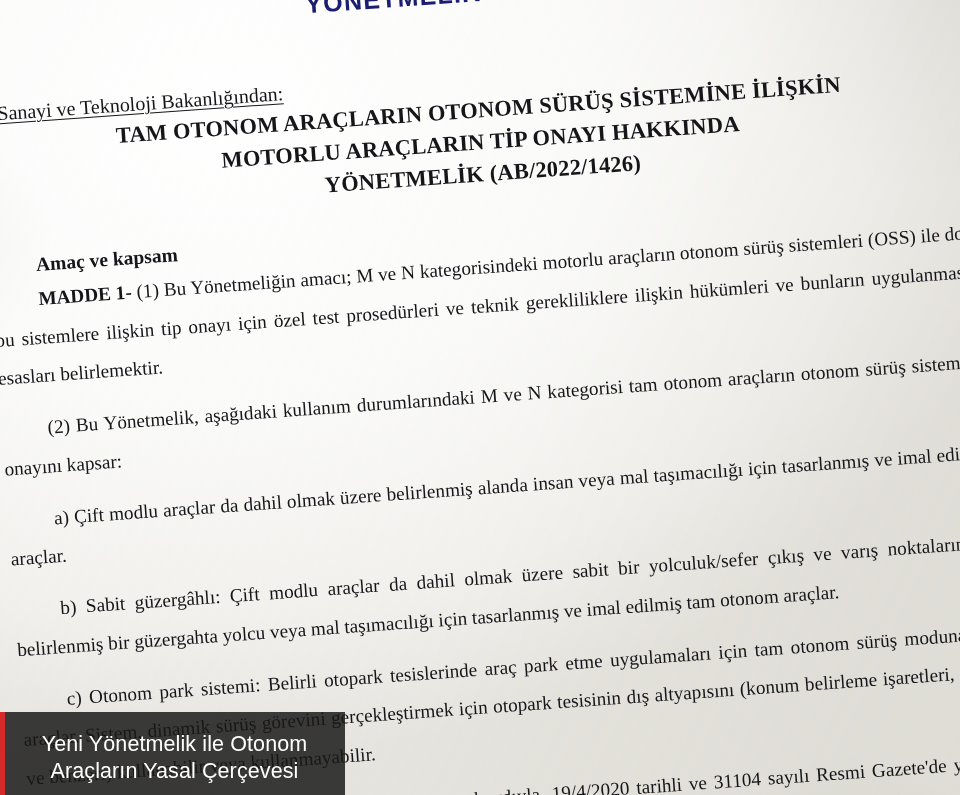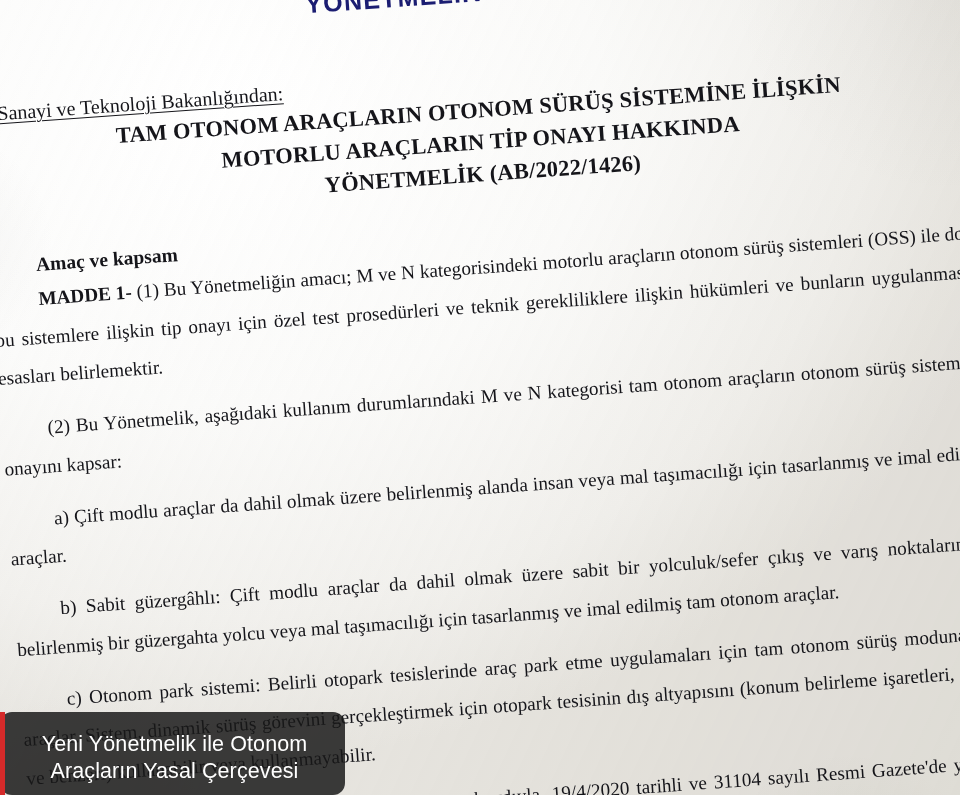--- a/index.html
+++ b/index.html
@@ -119,21 +119,20 @@
     position: absolute;
     left: 0;
     top: 712px;
     width: 345px;
     height: 83px;
     background: rgba(24, 24, 24, 0.84);
     display: flex;
     align-items: center;
     box-sizing: border-box;
     padding: 8px 14px 0 18px;
-    border-radius: 12px;
   }
   #caption-accent {
     position: absolute;
     left: 0;
     top: 712px;
     width: 5px;
     height: 83px;
     background: #d52a2a;
   }
   #caption-text {

